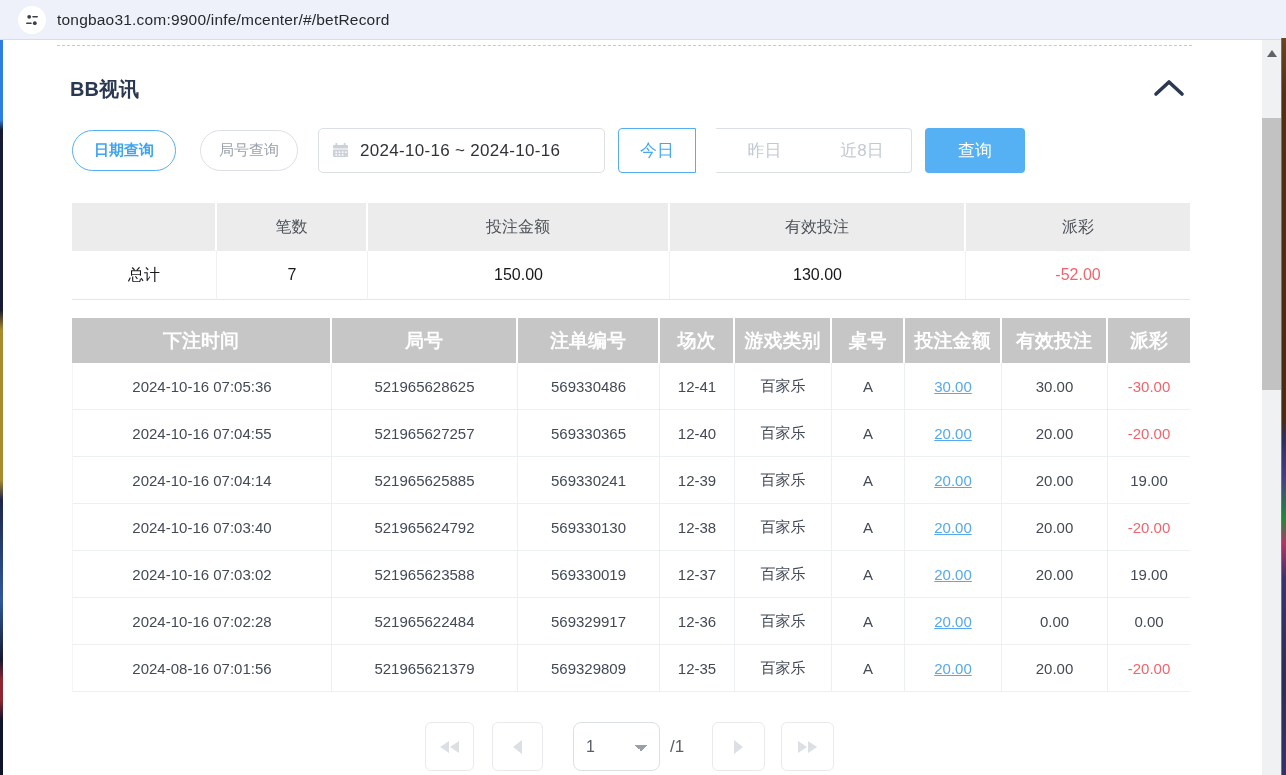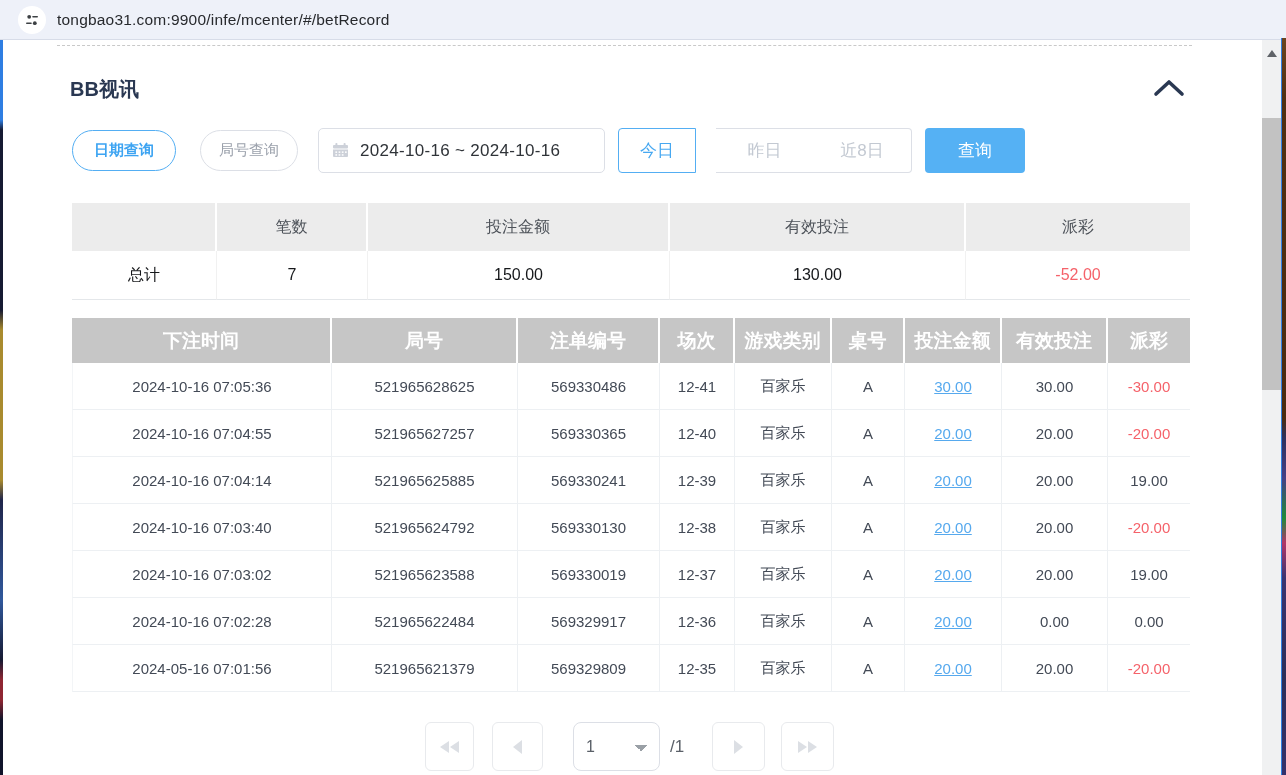--- a/index.html
+++ b/index.html
@@ -308,21 +308,21 @@
           <div class="td">521965622484</div>
           <div class="td">569329917</div>
           <div class="td">12-36</div>
           <div class="td">百家乐</div>
           <div class="td">A</div>
           <div class="td link">20.00</div>
           <div class="td">0.00</div>
           <div class="td">0.00</div>
         </div>
         <div class="cols tr">
-          <div class="td">2024-05-16 07:01:56</div>
+          <div class="td">2024-08-16 07:01:56</div>
           <div class="td">521965621379</div>
           <div class="td">569329809</div>
           <div class="td">12-35</div>
           <div class="td">百家乐</div>
           <div class="td">A</div>
           <div class="td link">20.00</div>
           <div class="td">20.00</div>
           <div class="td neg">-20.00</div>
         </div>
       </div>

